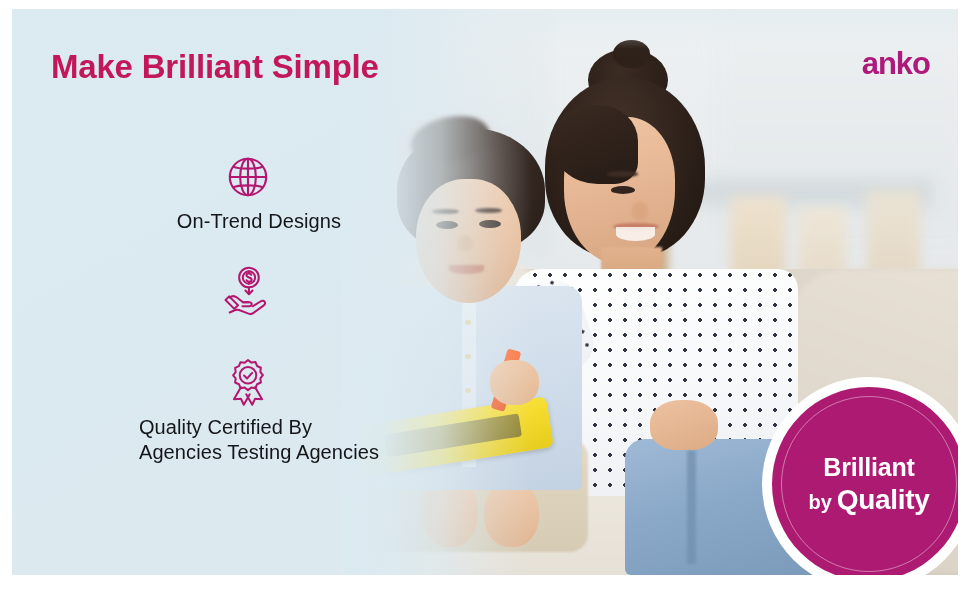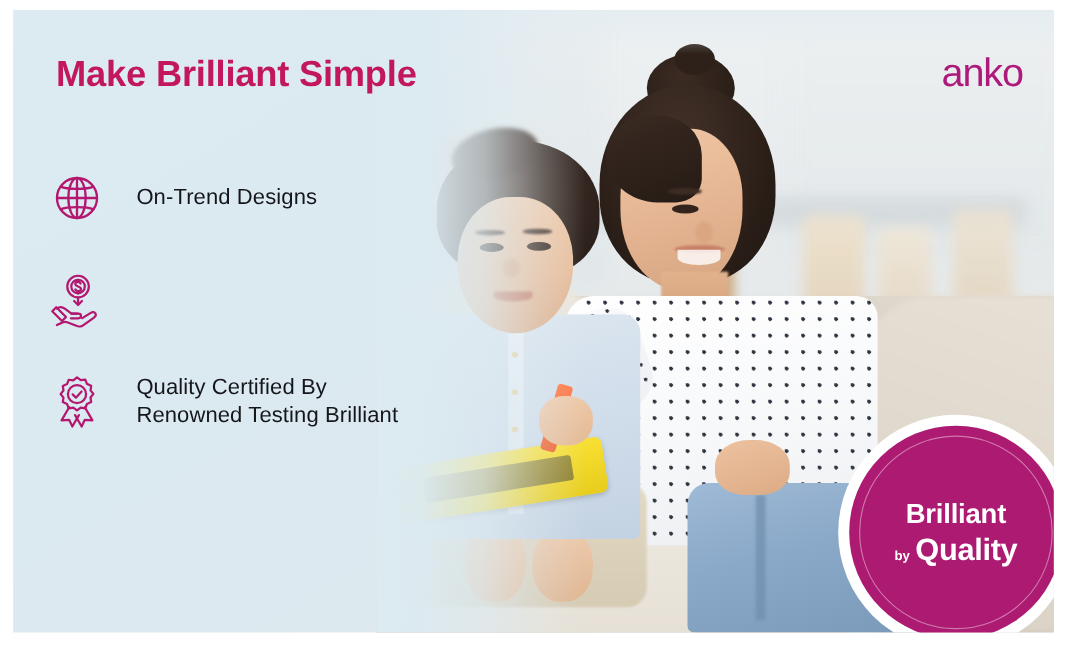--- a/index.html
+++ b/index.html
@@ -145,40 +145,40 @@
 
   .photo-fade-l{position:absolute;left:0;top:0;width:190px;height:100%;
     background:linear-gradient(90deg,#dceaf1 0%,rgba(220,234,241,.97) 22%,rgba(222,235,241,.72) 52%,rgba(226,236,241,.26) 80%,rgba(226,236,241,0) 100%);}
   .photo-fade-t{position:absolute;left:0;top:0;width:100%;height:40px;
     background:linear-gradient(180deg,rgba(226,236,241,.75),rgba(226,236,241,0));}
 
   
   .headline{position:absolute;left:39px;top:39px;font-size:33px;font-weight:bold;
     color:#c2185b;letter-spacing:-.2px;white-space:nowrap;}
 
-  .logo{position:absolute;right:28px;top:39px;font-size:36px;font-weight:normal;
+  .logo{position:absolute;right:28px;top:39px;font-size:31px;font-weight:bold;
     color:#ad1a7c;letter-spacing:-1px;line-height:1;}
 
   .features{position:absolute;left:26px;top:136px;width:420px;}
-  .feature{display:flex;align-items:center;min-height:70px;margin-bottom:23px;}
+  .feature{display:flex;align-items:center;min-height:70px;margin-bottom:23px;flex-direction:column;}
   .feature:last-child{margin-bottom:0;}
   .f-icon{width:64px;height:64px;flex:0 0 64px;display:flex;align-items:center;justify-content:center;}
   .f-icon svg{display:block;}
   .f-label{margin-left:22px;font-size:20px;color:#15161a;line-height:1.28;letter-spacing:.1px;}
 
   
   .badge-wrap{position:absolute;right:-18px;bottom:-16px;width:214px;height:214px;}
   .badge-ring{position:absolute;inset:0;border-radius:50%;background:#ffffff;}
   .badge-disc{position:absolute;inset:10px;border-radius:50%;background:#ad1a72;}
   .badge-outline{position:absolute;inset:19px;border-radius:50%;border:1.5px solid rgba(255,255,255,.42);}
   .badge-text{position:absolute;inset:0;display:flex;flex-direction:column;align-items:center;
     justify-content:center;color:#ffffff;}
   .badge-l1{font-size:25px;font-weight:bold;letter-spacing:-.2px;}
   .badge-l2{display:flex;align-items:baseline;gap:5px;margin-top:2px;}
-  .badge-by{font-size:12px;font-weight:bold;}
+  .badge-by{font-size:20px;font-weight:bold;}
   .badge-design{font-size:28px;font-weight:bold;letter-spacing:-.3px;}
 </style>
 </head>
 <body>
 
 <div class="banner">
   <div class="panel">
 
     <div class="photo">
       <div class="photo-inner">
@@ -288,21 +288,21 @@
       <div class="feature">
         <span class="f-icon">
           <svg width="50" height="52" viewBox="0 0 52 54" fill="none" stroke="#b3176f" stroke-width="2.1" stroke-linecap="round" stroke-linejoin="round">
             <path d="M26 3.2l3.5 2.6 4.3-.6 1.6 4.1 4 1.8-.6 4.3 2.7 3.4-2.7 3.4.6 4.3-4 1.8-1.6 4.1-4.3-.6-3.5 2.6-3.5-2.6-4.3.6-1.6-4.1-4-1.8.6-4.3L10.5 19l2.7-3.4-.6-4.3 4-1.8 1.6-4.1 4.3.6z"></path>
             <circle cx="26" cy="19" r="8.6"></circle>
             <path d="M21.9 19.2l3.1 3.1 5.3-5.8"></path>
             <path d="M18.6 31.4 11.4 43.8l7.2-.5 3 6.3 6.2-10.8"></path>
             <path d="M33.4 31.4l7.2 12.4-7.2-.5-3 6.3-6.2-10.8"></path>
           </svg>
         </span>
-        <span class="f-label"><span>Quality Certified By</span><br><span>Renowned Testing Brilliant</span></span>
+        <span class="f-label"><span>Quality Certified By</span><br><span>Agencies Testing Agencies</span></span>
       </div>
 
     </div>
 
     <div class="badge-wrap">
       <div class="badge-ring"></div>
       <div class="badge-disc"></div>
       <div class="badge-outline"></div>
       <div class="badge-text">
         <div class="badge-l1">Brilliant</div>

